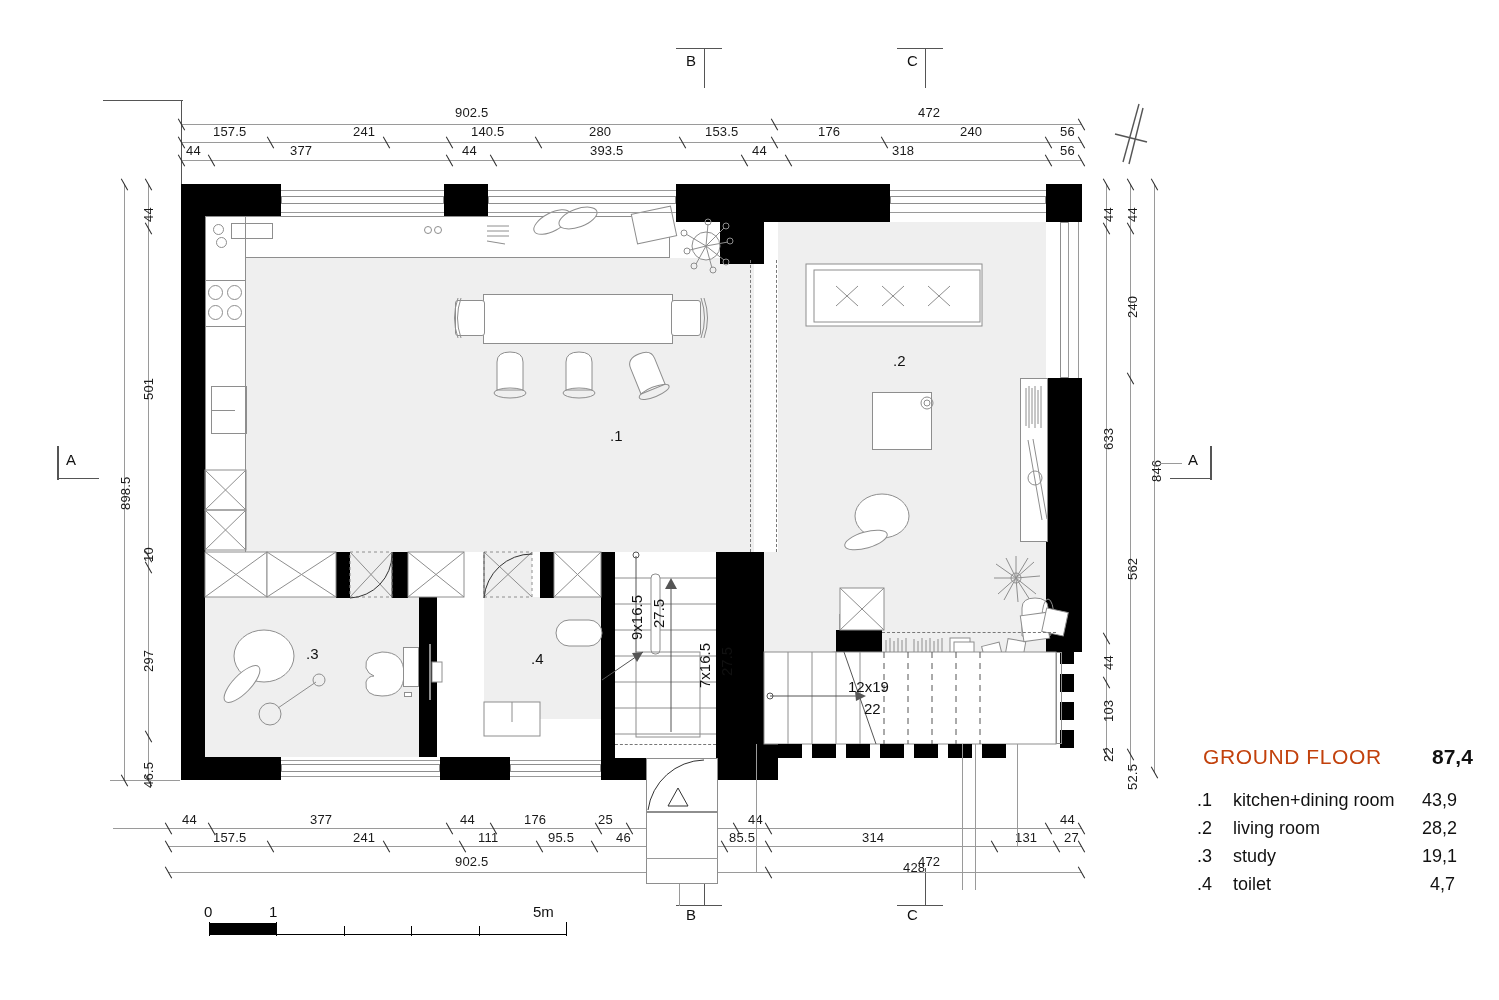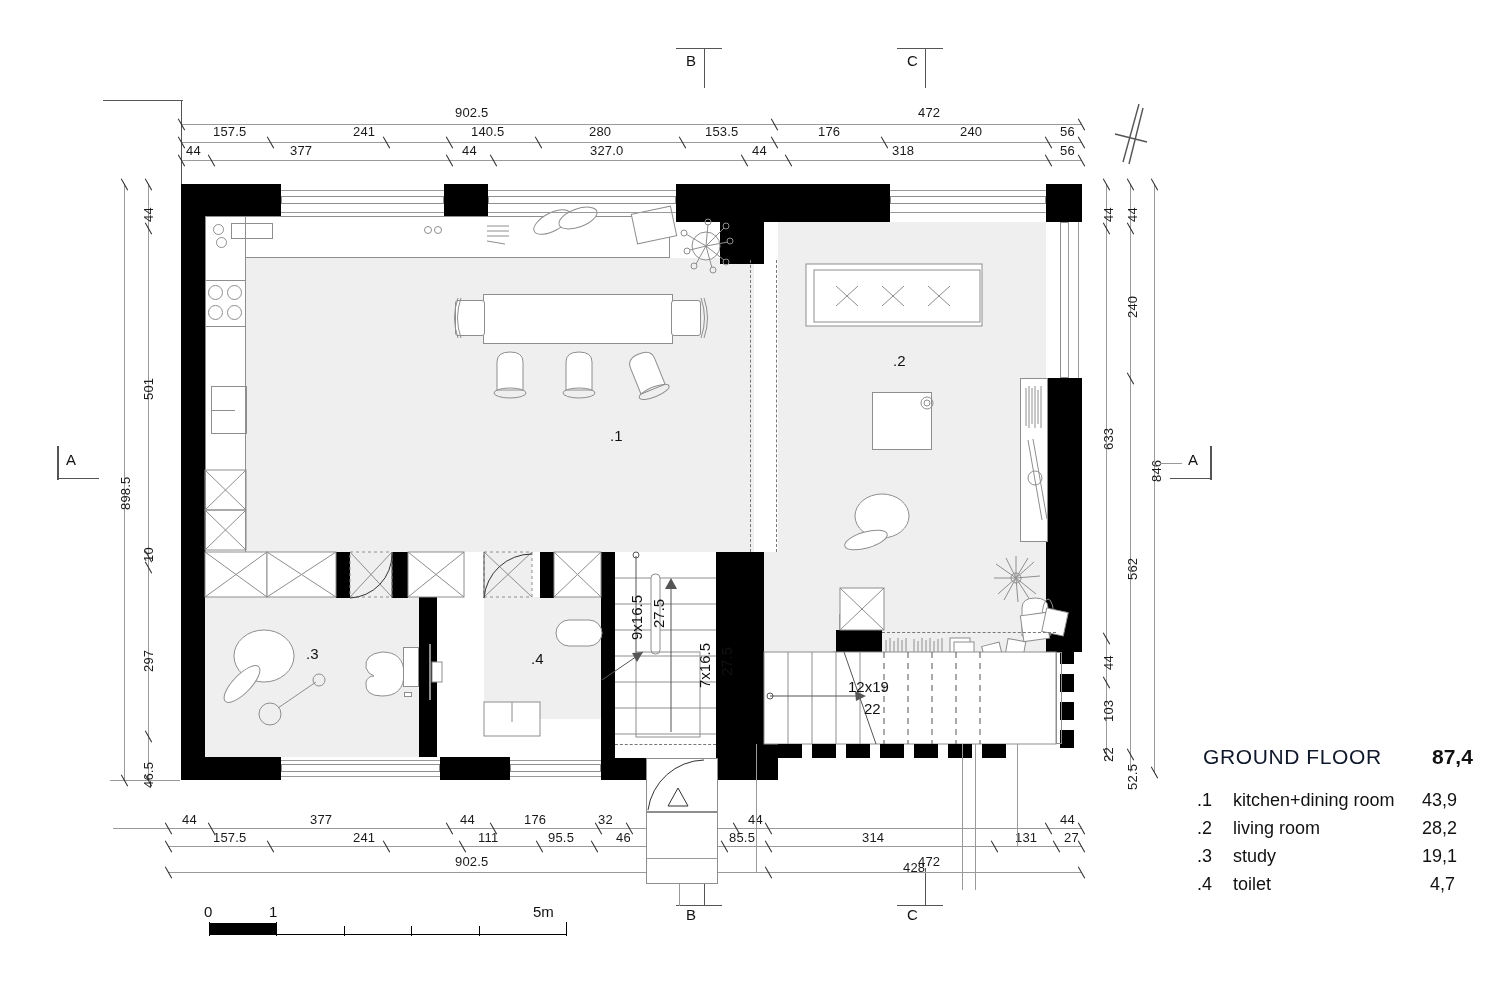--- a/index.html
+++ b/index.html
@@ -17,21 +17,21 @@
 
   .wall{position:absolute;background:#000;}
   .room{position:absolute;background:#efefef;}
   .white{position:absolute;background:#fff;}
   .ol{position:absolute;border:1px solid #8e8e8e;box-sizing:border-box;background:transparent;}
   .olf{position:absolute;border:1px solid #8e8e8e;box-sizing:border-box;background:#fff;}
   .circ{position:absolute;border:1px solid #8e8e8e;border-radius:50%;box-sizing:border-box;}
   .dash{position:absolute;border-left:1px dashed #777;}
   .dashh{position:absolute;border-top:1px dashed #777;}
   .roomlbl{position:absolute;font-size:15px;color:#111;}
-  .lg-title{position:absolute;font-size:21px;letter-spacing:.6px;color:#0f172a;}
+  .lg-title{position:absolute;font-size:21px;letter-spacing:.6px;color:#c2410c;}
   .lg-area{position:absolute;font-size:21px;font-weight:bold;color:#111;}
   .lg-num{position:absolute;font-size:18px;color:#111;}
   .lg-name{position:absolute;font-size:18px;color:#111;}
   .lg-val{position:absolute;font-size:18px;color:#111;text-align:right;}
 
   .secmark{position:absolute;font-size:15px;color:#111;}
   .scalenum{position:absolute;font-size:15px;color:#111;}
   .sblock{position:absolute;background:#000;}
   .sline{position:absolute;background:#000;height:1px;}
   .stk{position:absolute;background:#000;width:1px;}
@@ -97,21 +97,21 @@
     <div class="dimtxt" style="left:589px;top:124px;">280</div>
     <div class="dimtxt" style="left:705px;top:124px;">153.5</div>
     <div class="dimtxt" style="left:818px;top:124px;">176</div>
     <div class="dimtxt" style="left:960px;top:124px;">240</div>
     <div class="dimtxt" style="left:1060px;top:124px;">56</div>
 
     <div class="line hl thin" style="left:181px;top:160px;width:900px;"></div>
     <div class="dimtxt" style="left:186px;top:143px;">44</div>
     <div class="dimtxt" style="left:290px;top:143px;">377</div>
     <div class="dimtxt" style="left:462px;top:143px;">44</div>
-    <div class="dimtxt" style="left:590px;top:143px;">327.0</div>
+    <div class="dimtxt" style="left:590px;top:143px;">393.5</div>
     <div class="dimtxt" style="left:752px;top:143px;">44</div>
     <div class="dimtxt" style="left:892px;top:143px;">318</div>
     <div class="dimtxt" style="left:1060px;top:143px;">56</div>
 
     <div class="tick" style="left:175px;top:124px;transform:rotate(60deg);"></div>
     <div class="tick" style="left:175px;top:142px;transform:rotate(60deg);"></div>
     <div class="tick" style="left:175px;top:160px;transform:rotate(60deg);"></div>
     <div class="tick" style="left:1075px;top:124px;transform:rotate(60deg);"></div>
     <div class="tick" style="left:1075px;top:142px;transform:rotate(60deg);"></div>
     <div class="tick" style="left:1075px;top:160px;transform:rotate(60deg);"></div>
@@ -196,21 +196,21 @@
 
   <div>
     <div class="line hl thin" style="left:113px;top:828px;width:968px;"></div>
     <div class="line hl thin" style="left:168px;top:846px;width:913px;"></div>
     <div class="line hl thin" style="left:168px;top:872px;width:913px;"></div>
 
     <div class="dimtxt" style="left:182px;top:812px;">44</div>
     <div class="dimtxt" style="left:310px;top:812px;">377</div>
     <div class="dimtxt" style="left:460px;top:812px;">44</div>
     <div class="dimtxt" style="left:524px;top:812px;">176</div>
-    <div class="dimtxt" style="left:598px;top:812px;">32</div>
+    <div class="dimtxt" style="left:598px;top:812px;">25</div>
     <div class="dimtxt" style="left:664px;top:812px;">192.5</div>
     <div class="dimtxt" style="left:748px;top:812px;">44</div>
     <div class="dimtxt" style="left:903px;top:812px;margin-top:48px;">428</div>
     <div class="dimtxt" style="left:1060px;top:812px;">44</div>
 
     <div class="dimtxt" style="left:213px;top:830px;">157.5</div>
     <div class="dimtxt" style="left:353px;top:830px;">241</div>
     <div class="dimtxt" style="left:478px;top:830px;">111</div>
     <div class="dimtxt" style="left:548px;top:830px;">95.5</div>
     <div class="dimtxt" style="left:616px;top:830px;">46</div>

